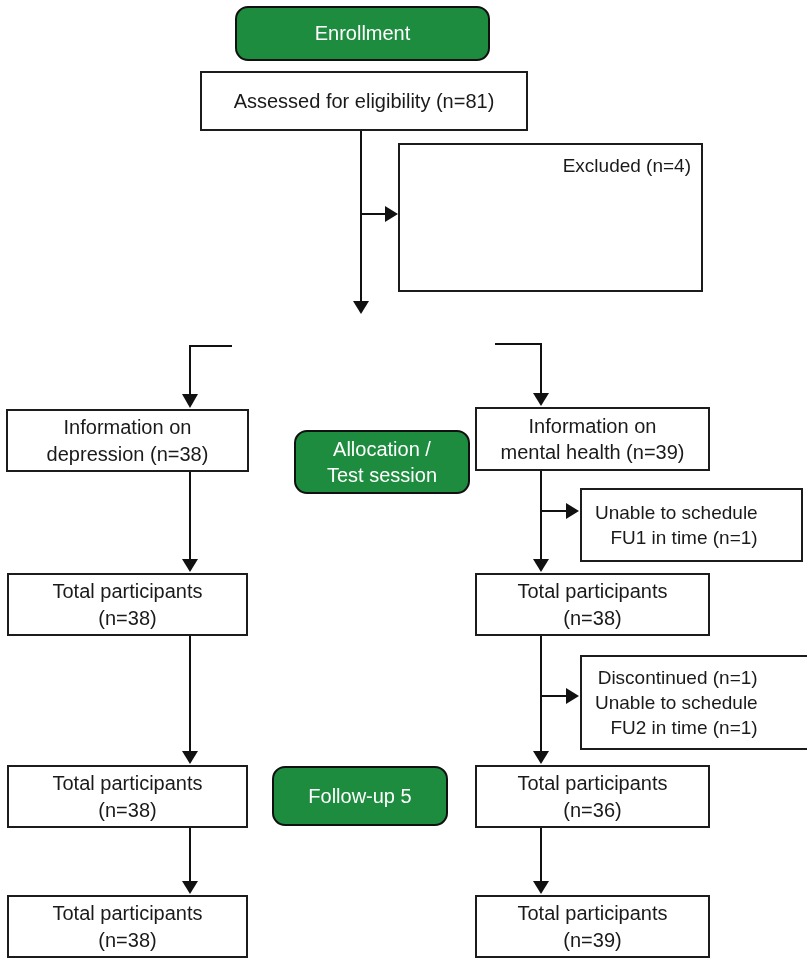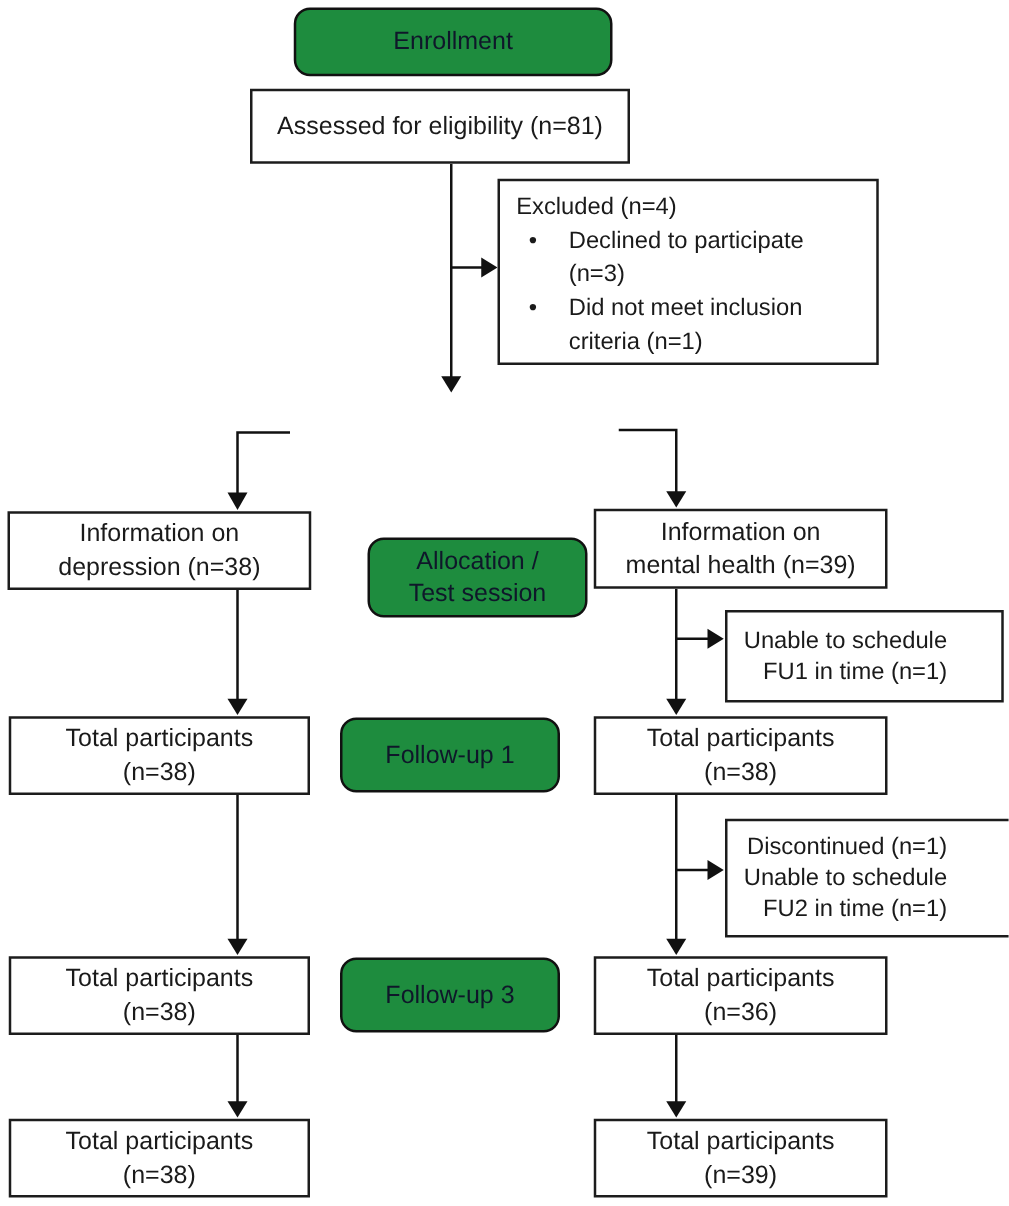--- a/index.html
+++ b/index.html
@@ -41,21 +41,21 @@
     font-size: 19px;
     padding-left: 13px;
     padding-right: 6px;
   }
   .stage {
     position: absolute;
     box-sizing: border-box;
     background: #1e8c3e;
     border: 2px solid #111111;
     border-radius: 13px;
-    color: #0f172a;
+    color: #ffffff;
     display: flex;
     align-items: center;
     justify-content: center;
     text-align: center;
     font-size: 20px;
     line-height: 1.32;
     white-space: pre-line;
   }
   .excluded-box {
     position: absolute;
@@ -77,22 +77,22 @@
     padding-left: 42px;
   }
   .excluded-box li::before {
     content: "\2022";
     position: absolute;
     left: 10px;
     top: 0;
   }
   
   .pos-enrollment   { left: 235px; top: 6px;   width: 255px; height: 55px; }
-  .pos-assessed     { left: 200px; top: 71px;  width: 304px; height: 60px; }
-  .pos-excluded     { left: 398px; top: 143px; width: 305px; height: 149px; }
+  .pos-assessed     { left: 200px; top: 71px;  width: 328px; height: 60px; }
+  .pos-excluded     { left: 398px; top: 143px; width: 305px; height: 149px; text-align: right; }
   .pos-randomized   { left: 232px; top: 315px; width: 263px; height: 57px; }
   .pos-alloc-left   { left: 6px;   top: 409px; width: 243px; height: 63px; }
   .pos-alloc-stage  { left: 272px; top: 430px; width: 176px; height: 64px; margin-left: 22px; }
   .pos-alloc-right  { left: 475px; top: 407px; width: 235px; height: 64px; }
   .pos-note-fu1     { left: 580px; top: 488px; width: 223px; height: 74px; }
   .pos-fu1-left     { left: 7px;   top: 573px; width: 241px; height: 63px; }
   .pos-fu1-stage    { left: 272px; top: 574px; width: 176px; height: 60px; }
   .pos-fu1-right    { left: 475px; top: 573px; width: 235px; height: 63px; }
   .pos-note-fu2     { left: 580px; top: 655px; width: 255px; height: 95px; }
   .pos-fu2-left     { left: 7px;   top: 765px; width: 241px; height: 63px; }
@@ -173,24 +173,20 @@
   <div class="stage pos-enrollment">
     <span>Enrollment</span>
   </div>
 
   <div class="box pos-assessed">
     <span>Assessed for eligibility (n=81)</span>
   </div>
 
   <div class="excluded-box pos-excluded">
     <span class="ex-title">Excluded (n=4)</span>
-    <ul>
-      <li>Declined to participate (n=3)</li>
-      <li>Did not meet inclusion criteria (n=1)</li>
-    </ul>
   </div>
 
 
   <div class="box pos-alloc-left">
     <span>Information on
 depression (n=38)</span>
   </div>
   <div class="stage pos-alloc-stage">
     <span>Allocation /
 Test session</span>
@@ -201,41 +197,38 @@
   </div>
 
   <div class="box left-align pos-note-fu1">
     <span>Unable to schedule
 FU1 in time (n=1)</span>
   </div>
 
   <div class="box pos-fu1-left">
     <span>Total participants
 (n=38)</span>
-  </div>
-  <div class="stage pos-fu1-stage">
-    <span>Follow-up 1</span>
   </div>
   <div class="box pos-fu1-right">
     <span>Total participants
 (n=38)</span>
   </div>
 
   <div class="box left-align pos-note-fu2">
     <span>Discontinued (n=1)
 Unable to schedule
 FU2 in time (n=1)</span>
   </div>
 
   <div class="box pos-fu2-left">
     <span>Total participants
 (n=38)</span>
   </div>
   <div class="stage pos-fu2-stage">
-    <span>Follow-up 3</span>
+    <span>Follow-up 5</span>
   </div>
   <div class="box pos-fu2-right">
     <span>Total participants
 (n=36)</span>
   </div>
 
   <div class="box pos-an-left">
     <span>Total participants
 (n=38)</span>
   </div>

